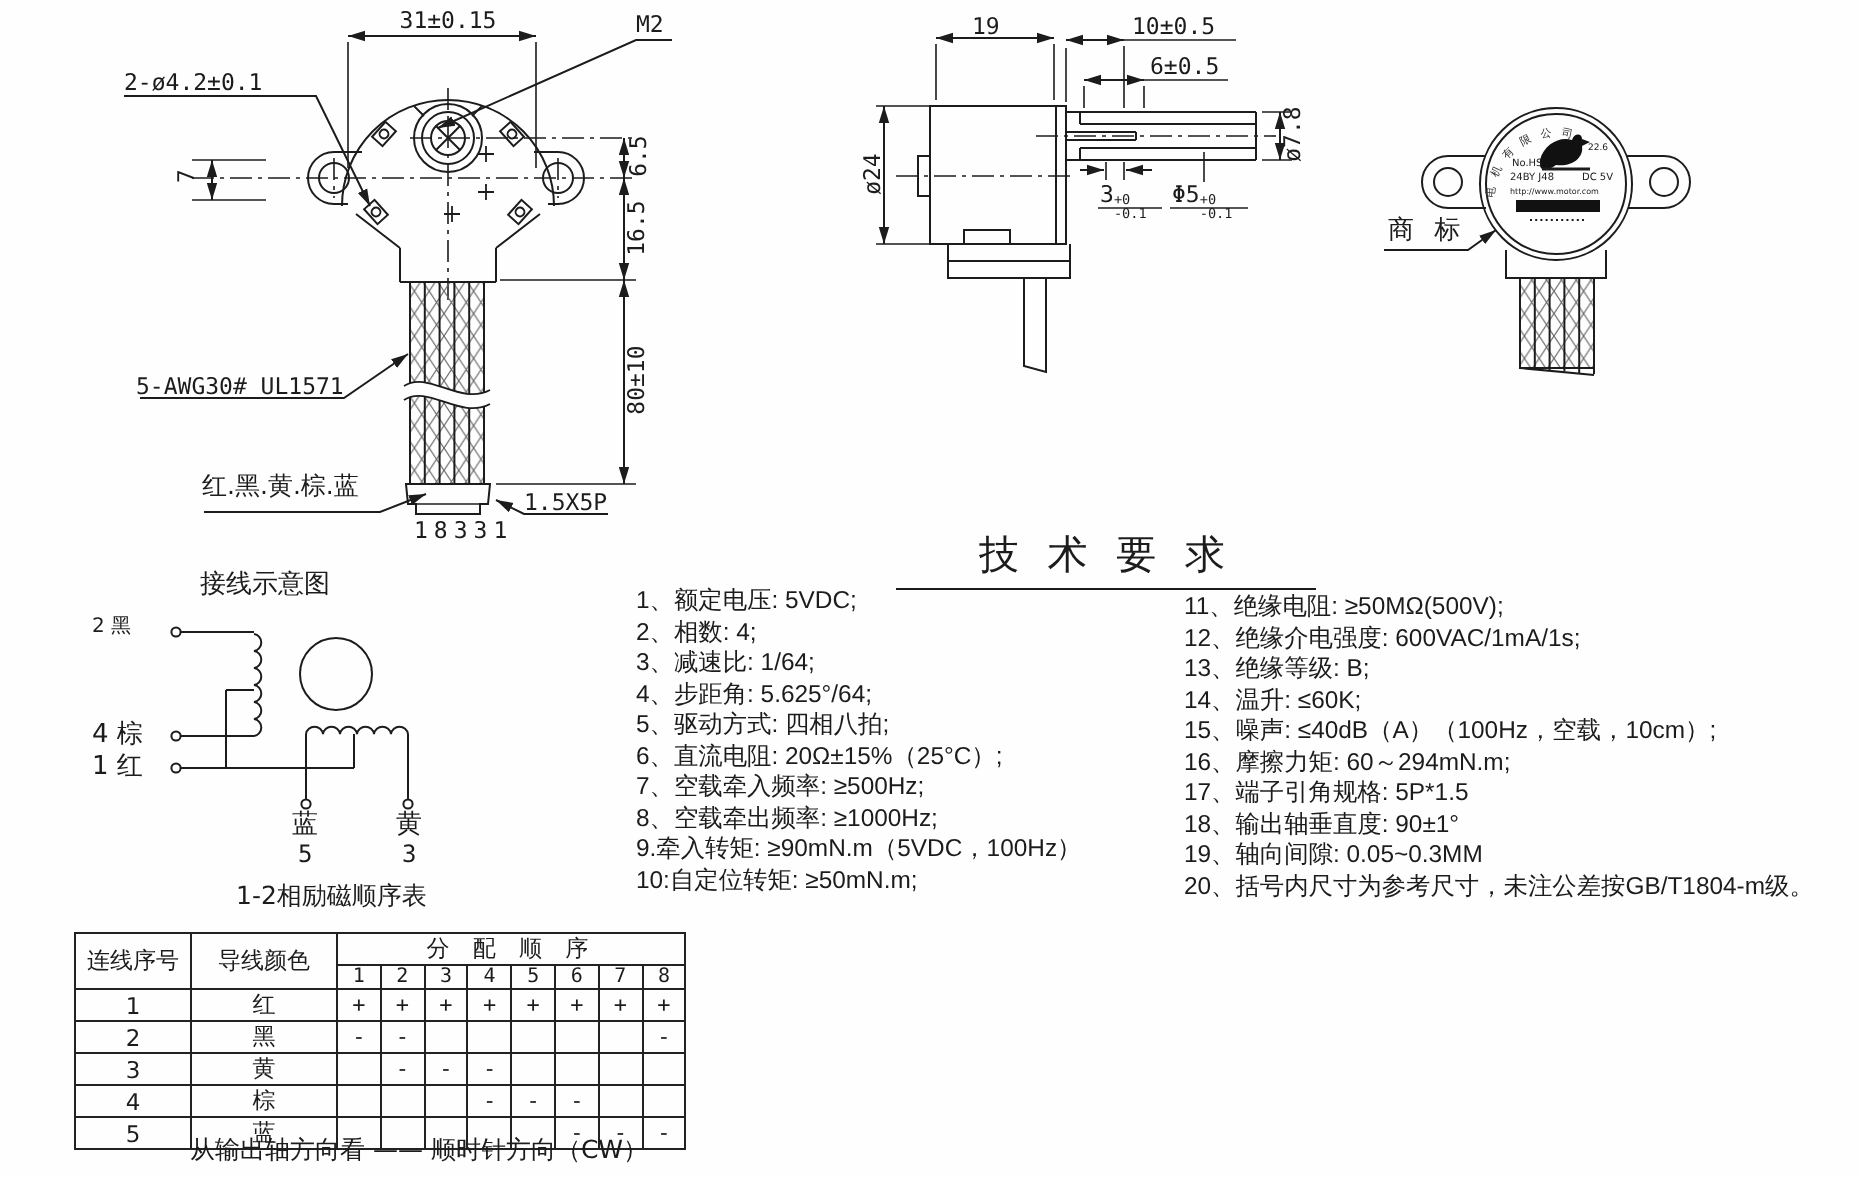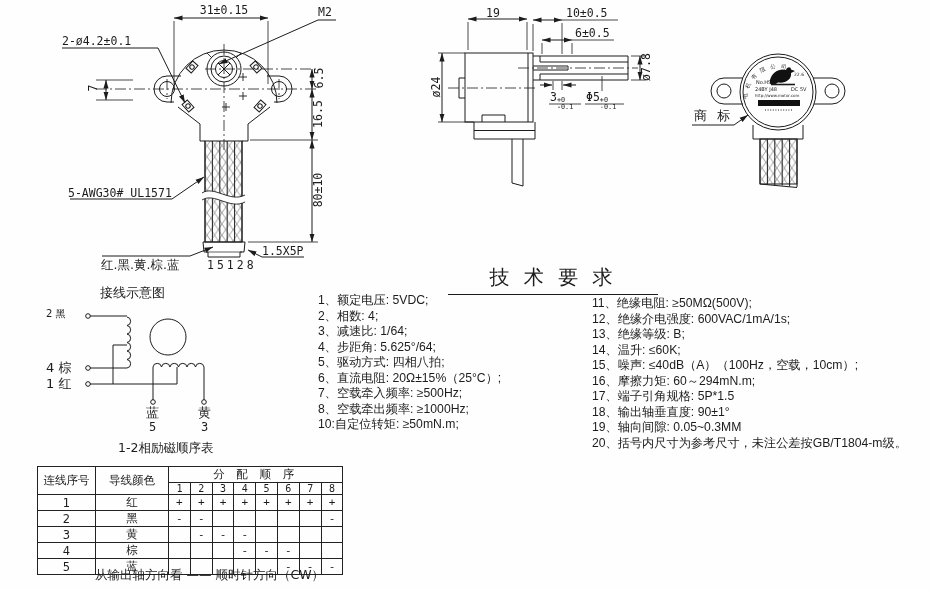--- a/index.html
+++ b/index.html
@@ -202,22 +202,22 @@
 </svg>
 
   <div class="lbl dim" style="left:187px;top:4px;width:74px;text-align:center">31±0.15</div>
   <div class="lbl dim" style="left:318px;top:6px">M2</div>
   <div class="lbl dim" style="left:62px;top:35px">2-ø4.2±0.1</div>
   <div class="lbl dim rot" style="left:84px;top:82px;width:18px">7</div>
   <div class="lbl dim rot" style="left:305px;top:72px;width:28px">6.5</div>
   <div class="lbl dim rot" style="left:301px;top:108px;width:34px">16.5</div>
   <div class="lbl dim rot" style="left:294px;top:184px;width:48px">80±10</div>
   <div class="lbl dim" style="left:68px;top:187px">5-AWG30# UL1571</div>
-  <div class="lbl cn" style="left:101px;top:258px">红.黑.黄.棕.蓝</div>
-  <div class="lbl dim" style="left:207px;top:259px;letter-spacing:3px">15128</div>
+  <div class="lbl cn" style="left:101px;top:236px">红.黑.黄.棕.蓝</div>
+  <div class="lbl dim" style="left:207px;top:259px;letter-spacing:3px">18331</div>
   <div class="lbl dim" style="left:262px;top:245px">1.5X5P</div>
 
   <div class="lbl dim" style="left:486px;top:7px">19</div>
   <div class="lbl dim" style="left:566px;top:7px">10±0.5</div>
   <div class="lbl dim" style="left:575px;top:27px">6±0.5</div>
   <div class="lbl dim rot" style="left:420px;top:81px;width:32px">ø24</div>
   <div class="lbl dim rot" style="left:629px;top:61px;width:34px">ø7.8</div>
   <div class="lbl dim" style="left:550px;top:91px"><span>3</span><span class="tol">
         <i>+0</i>
         <i>-0.1</i>
@@ -248,20 +248,21 @@
   <div class="tech-title">技 术 要 求</div>
   <div class="tech-list tech-left">
     <div>1、额定电压: 5VDC;</div>
     <div>2、相数: 4;</div>
     <div>3、减速比: 1/64;</div>
     <div>4、步距角: 5.625°/64;</div>
     <div>5、驱动方式: 四相八拍;</div>
     <div>6、直流电阻: 20Ω±15%（25°C）;</div>
     <div>7、空载牵入频率: ≥500Hz;</div>
     <div>8、空载牵出频率: ≥1000Hz;</div>
+    <div>9.牵入转矩: ≥90mN.m（5VDC，100Hz）</div>
     <div>10:自定位转矩: ≥50mN.m;</div>
   </div>
   <div class="tech-list tech-right">
     <div>11、绝缘电阻: ≥50MΩ(500V);</div>
     <div>12、绝缘介电强度: 600VAC/1mA/1s;</div>
     <div>13、绝缘等级: B;</div>
     <div>14、温升: ≤60K;</div>
     <div>15、噪声: ≤40dB（A）（100Hz，空载，10cm）;</div>
     <div>16、摩擦力矩: 60～294mN.m;</div>
     <div>17、端子引角规格: 5P*1.5</div>

